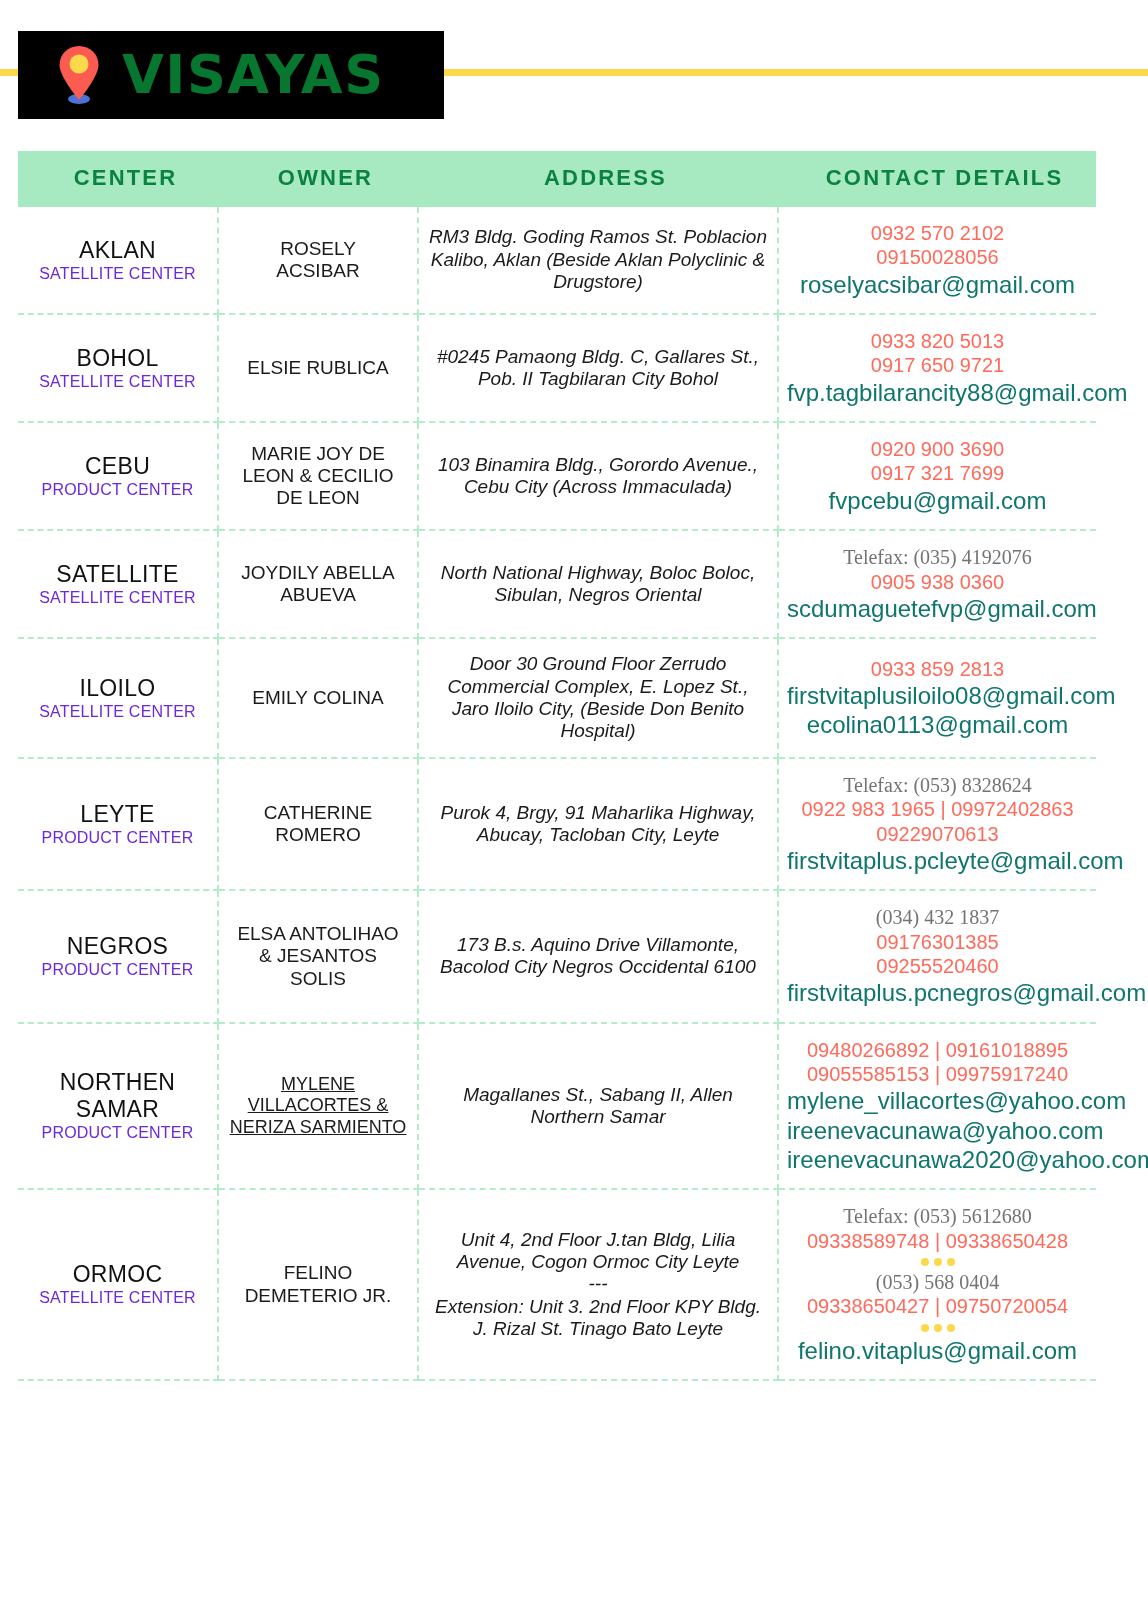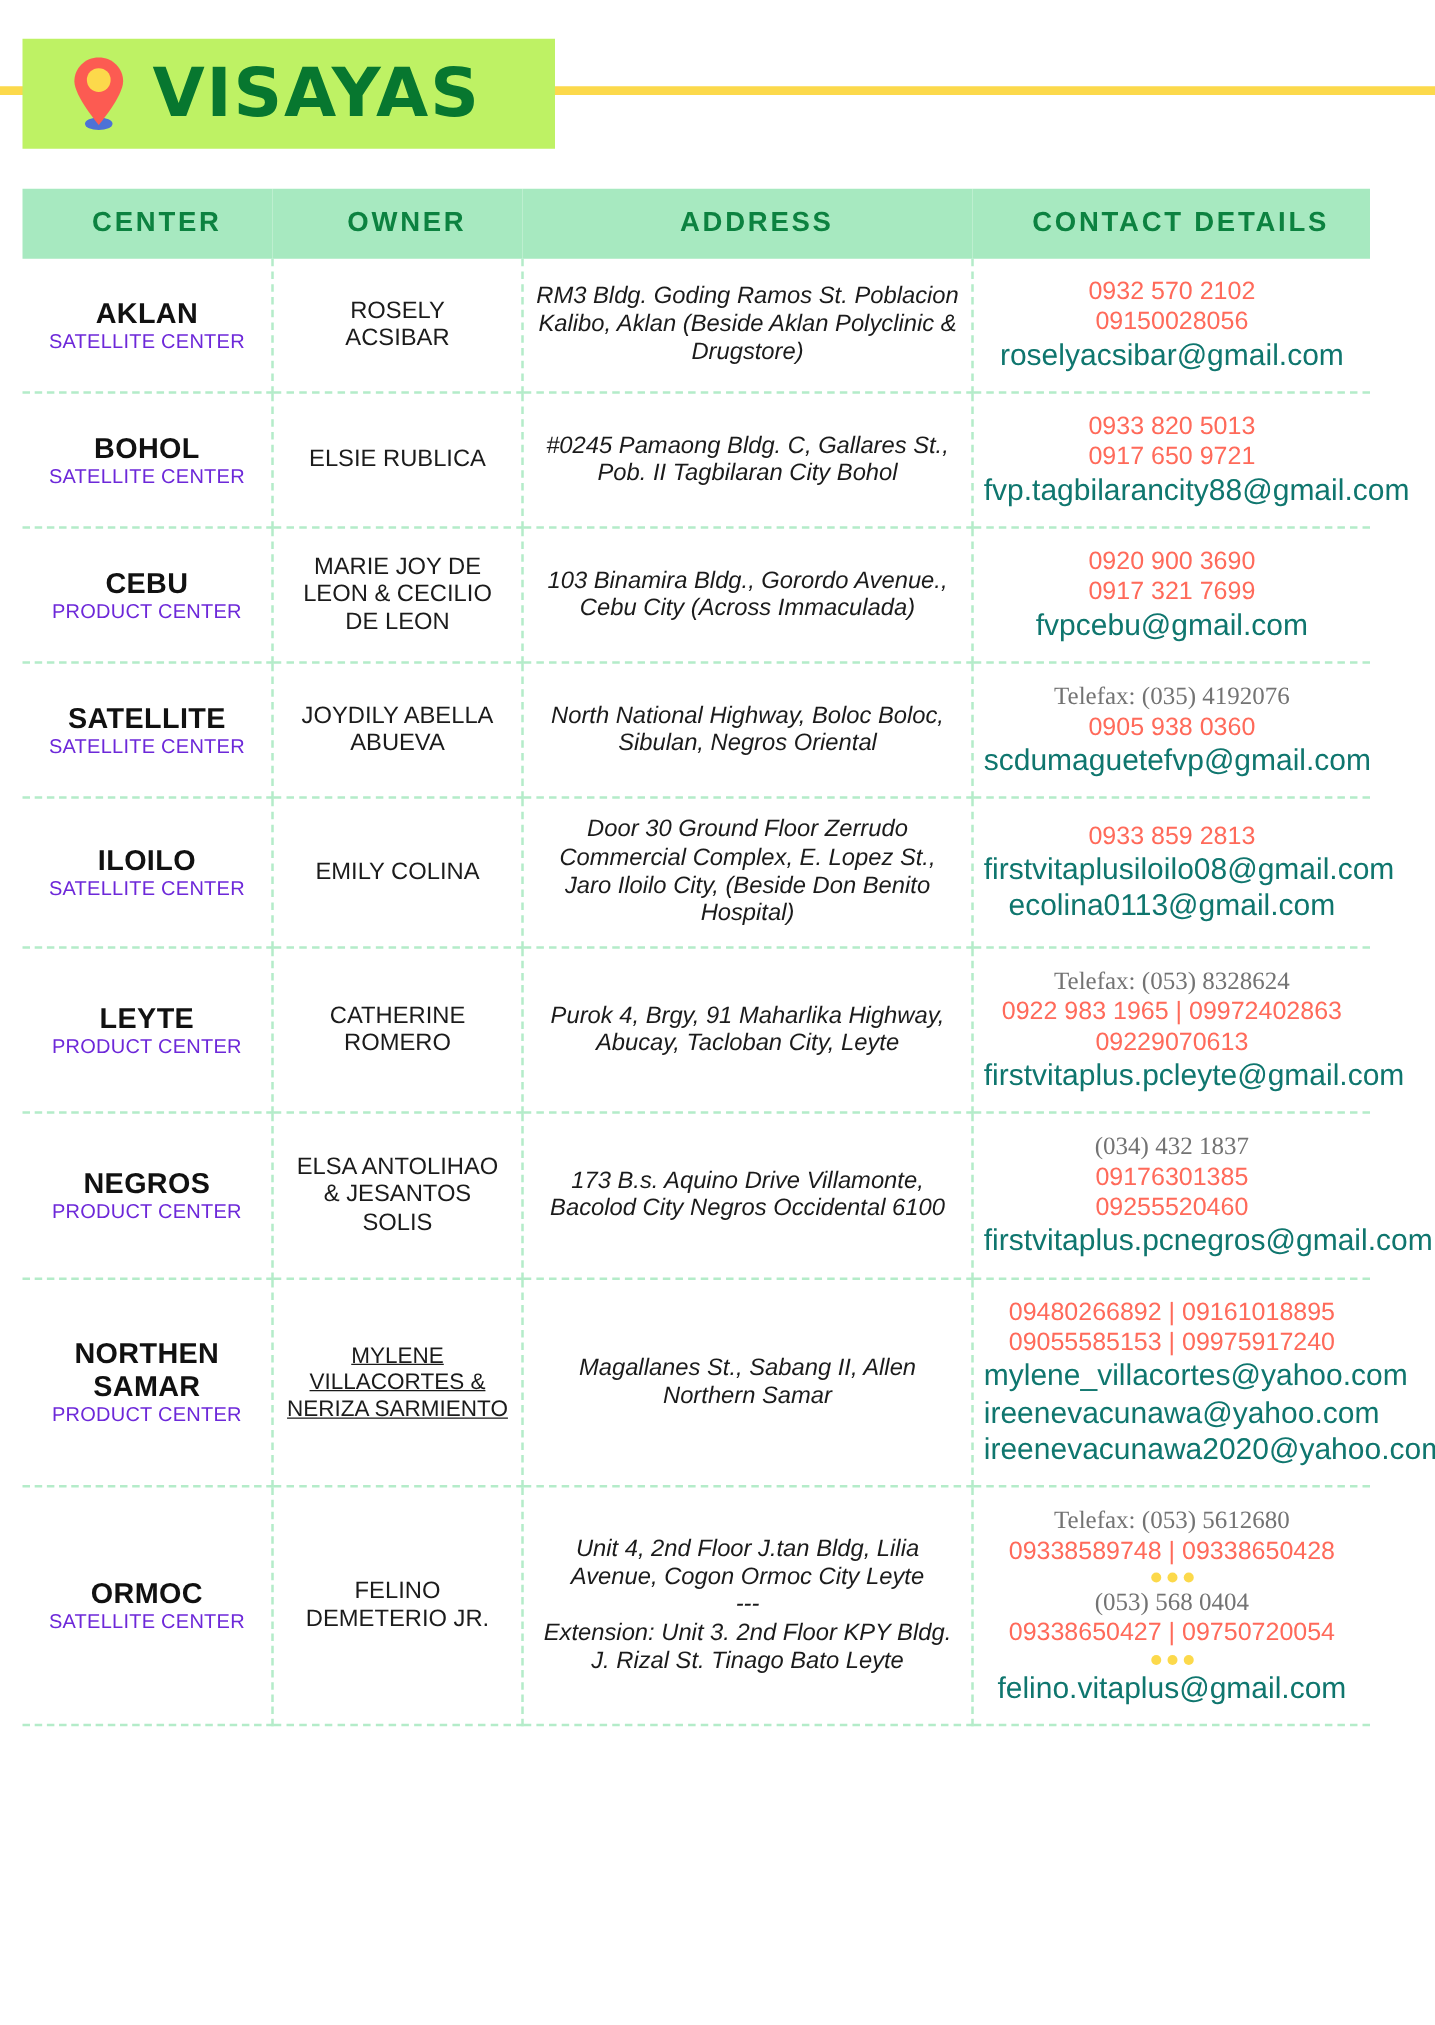--- a/index.html
+++ b/index.html
@@ -25,21 +25,21 @@
     width: 1148px;
     height: 7px;
     background: #fcd94b;
   }
   .title-bar {
     position: absolute;
     left: 18px;
     top: 31px;
     width: 426px;
     height: 88px;
-    background: #bef264;
+    background: #000000;
     display: flex;
     align-items: center;
     padding-left: 38px;
     z-index: 2;
   }
   .pin-icon {
     width: 46px;
     height: 62px;
     position: relative;
     flex: none;
@@ -90,21 +90,21 @@
   }
   table.centers tbody td:last-child { border-right: none; }
   table.centers tbody tr td { border-left: none; }
 
   .col-center  { width: 200px; }
   .col-owner   { width: 200px; }
   .col-address { width: 360px; }
   .col-contact { width: 318px; }
 
   .cell-center .name {
-    font-weight: 700;
+    font-weight: 400;
     font-size: 23px;
     letter-spacing: 0.3px;
     display: block;
     color: #111111;
   }
   .cell-center .sub {
     font-size: 16px;
     letter-spacing: 0.2px;
     display: block;
     margin-top: 1px;

